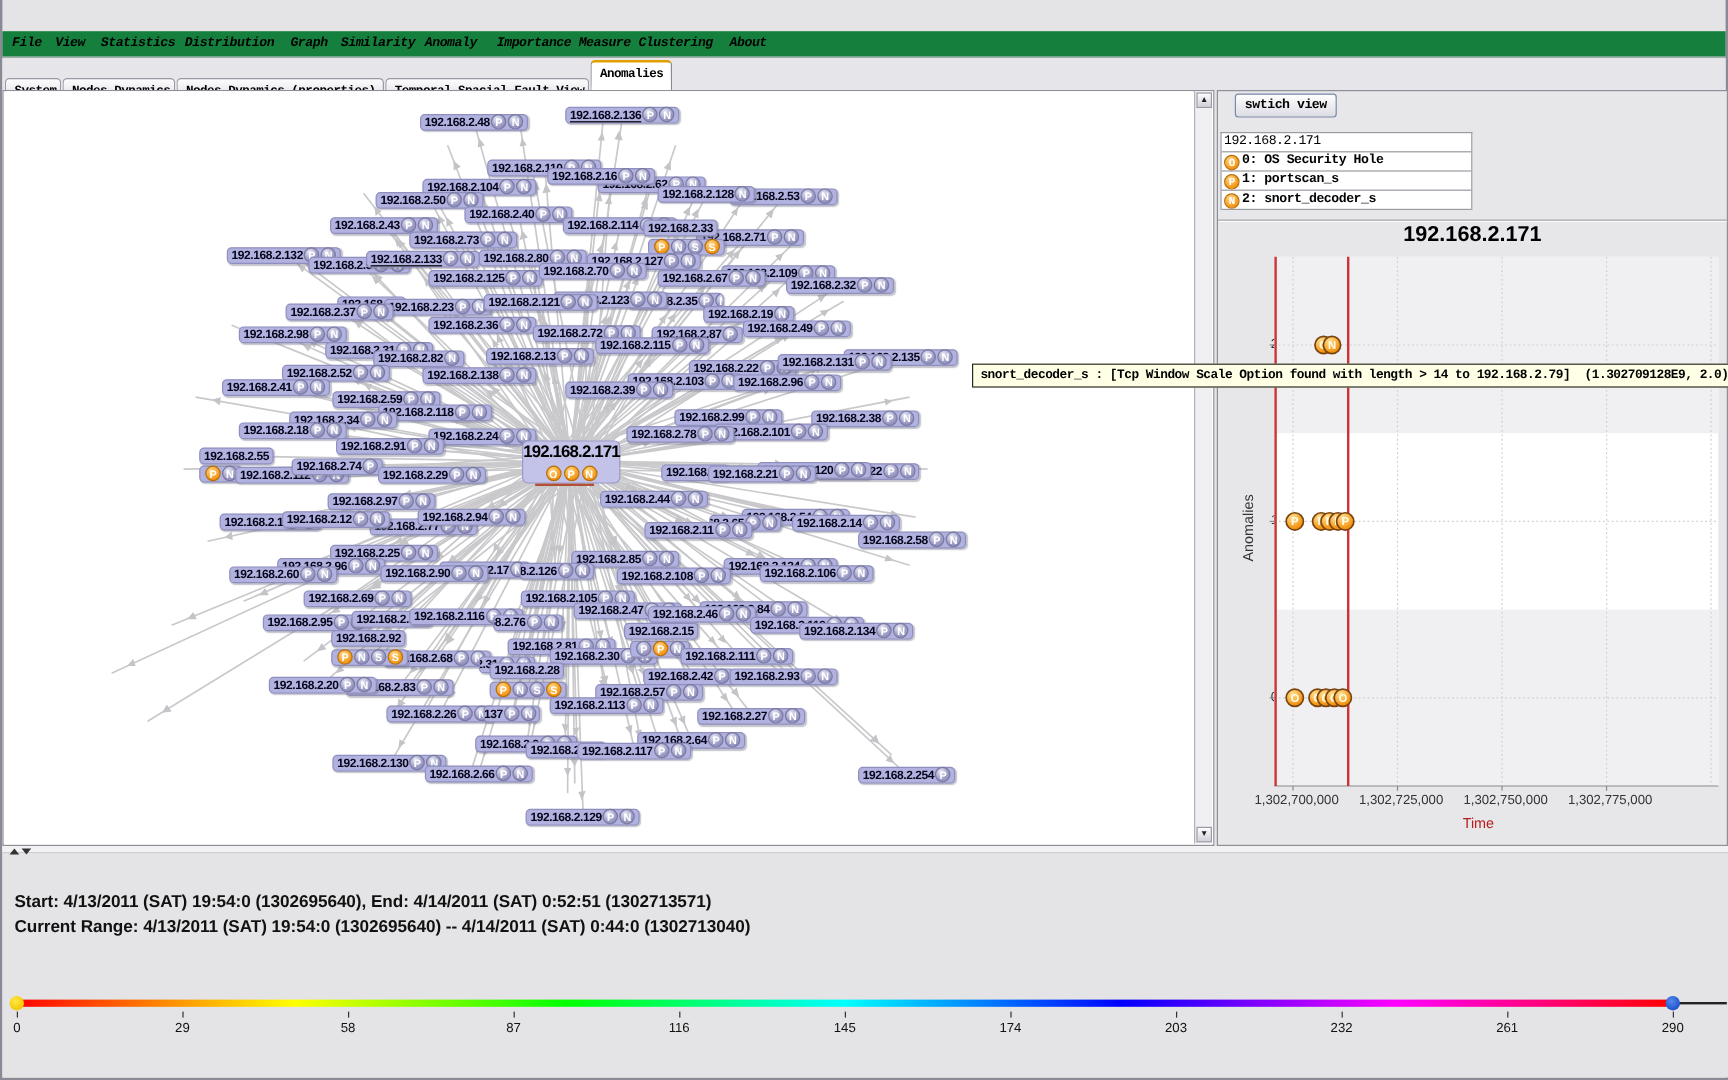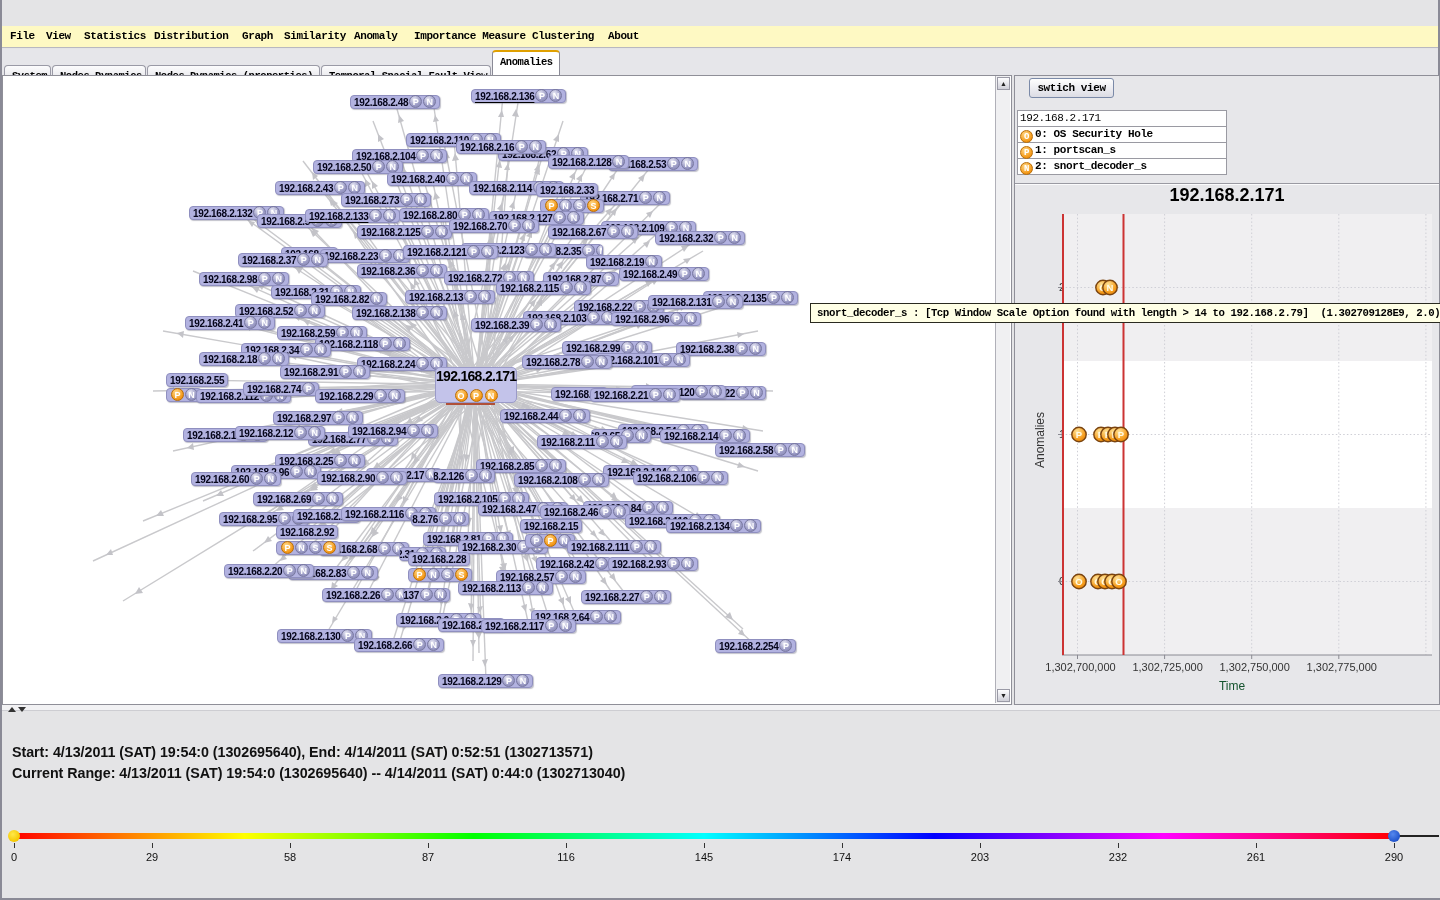--- a/index.html
+++ b/index.html
@@ -10,22 +10,22 @@
  border-bottom:1px solid #9a9aa4;}
 #title .tx {position:absolute;left:28px;top:2px;font-family:"Liberation Mono",monospace;
  font-weight:bold;font-size:18px;letter-spacing:.35px;color:#000;}
 #jico {position:absolute;left:5px;top:3px;width:19px;height:19px;border:1px solid #888;
  background:linear-gradient(135deg,#fdfdfd,#cfcfd6);}
 .wbtn {position:absolute;top:2px;width:21px;height:21px;border-radius:4px;
  border:1px solid #8b8b97;background:linear-gradient(180deg,#fbfbfc,#c7c7cf 55%,#b8b8c2);
  color:#000;text-align:center;font-size:12px;line-height:19px;font-weight:bold;}
 #bclose {background:linear-gradient(180deg,#f3a08e,#d74e31 55%,#c03a20);border-color:#8c2a16;color:#fff;}
 
-#menu {position:absolute;left:0;top:26px;width:100%;height:22px;background:#fef9c3;
- border-bottom:1px solid #b8b8c0;}
+#menu {position:absolute;left:0;top:26px;width:100%;height:22px;background:#15803d;
+ border-bottom:1px solid #b8b8c0;font-style:italic;}
 #menu span {position:absolute;top:4px;font-family:"Liberation Mono",monospace;font-weight:bold;
  font-size:11px;letter-spacing:-.4px;color:#000;}
 
 #tabs {position:absolute;left:0;top:49px;width:100%;height:26px;background:#e6e6ea;}
 .tab {position:absolute;top:16px;height:23px;border:1px solid #9a9aa6;border-bottom:none;
  border-radius:4px 4px 0 0;background:linear-gradient(180deg,#fcfcfd,#d6d6dd);
  font-family:"Liberation Mono",monospace;font-weight:bold;font-size:10.5px;letter-spacing:-.45px;
  padding:4px 0 0 7px;color:#000;overflow:hidden;white-space:nowrap;}
 .tab.sel {top:1px;height:25px;background:#fff;border-color:#8a8a96;
  border-top:2px solid #e0a000;z-index:3;}
@@ -77,21 +77,21 @@
 #rtable i {display:inline-block;width:13px;height:13px;border-radius:50%;font-style:normal;
  text-align:center;font-size:9px;font-weight:bold;line-height:13px;color:#fff;
  background:radial-gradient(circle at 38% 30%,#ffd98a,#f59b1b 65%,#e27c00);
  border:1px solid #b96e08;vertical-align:-2px;margin-right:2px;}
 #rsep {position:absolute;left:0;top:107px;width:424px;height:2px;
  border-top:1px solid #9a9aa2;border-bottom:1px solid #fbfbfc;}
 #ctitle {position:absolute;left:0;top:109px;width:424px;text-align:center;
  font-weight:bold;font-size:18px;color:#000;}
 .xlab {position:absolute;top:585px;width:90px;text-align:center;font-size:11px;color:#333;}
 .ylab {position:absolute;width:14px;text-align:right;font-size:11px;color:#333;}
-#timelab {position:absolute;left:187px;top:603px;width:60px;text-align:center;font-size:12px;color:#14532d;}
+#timelab {position:absolute;left:187px;top:603px;width:60px;text-align:center;font-size:12px;color:#b91c1c;}
 #anomlab {position:absolute;left:18px;top:392px;font-size:12px;color:#333;transform:rotate(-90deg);
  transform-origin:left top;}
 
 #tip {position:absolute;left:808px;top:303px;width:640px;height:20px;background:#ffffe6;
  border:1px solid #2a2a20;z-index:6;font-family:"Liberation Mono",monospace;font-weight:bold;
  font-size:10.7px;letter-spacing:-.42px;line-height:18px;padding-left:6px;white-space:nowrap;overflow:hidden;}
 
 #bottom {position:absolute;left:0;top:705px;width:1438px;height:193px;background:#e4e4e6;}
 #bottom .st {position:absolute;left:10px;font-weight:bold;font-size:14.3px;color:#111;letter-spacing:-0.05px;}
 #rainbow {position:absolute;left:12px;top:128px;width:1380px;height:6px;

